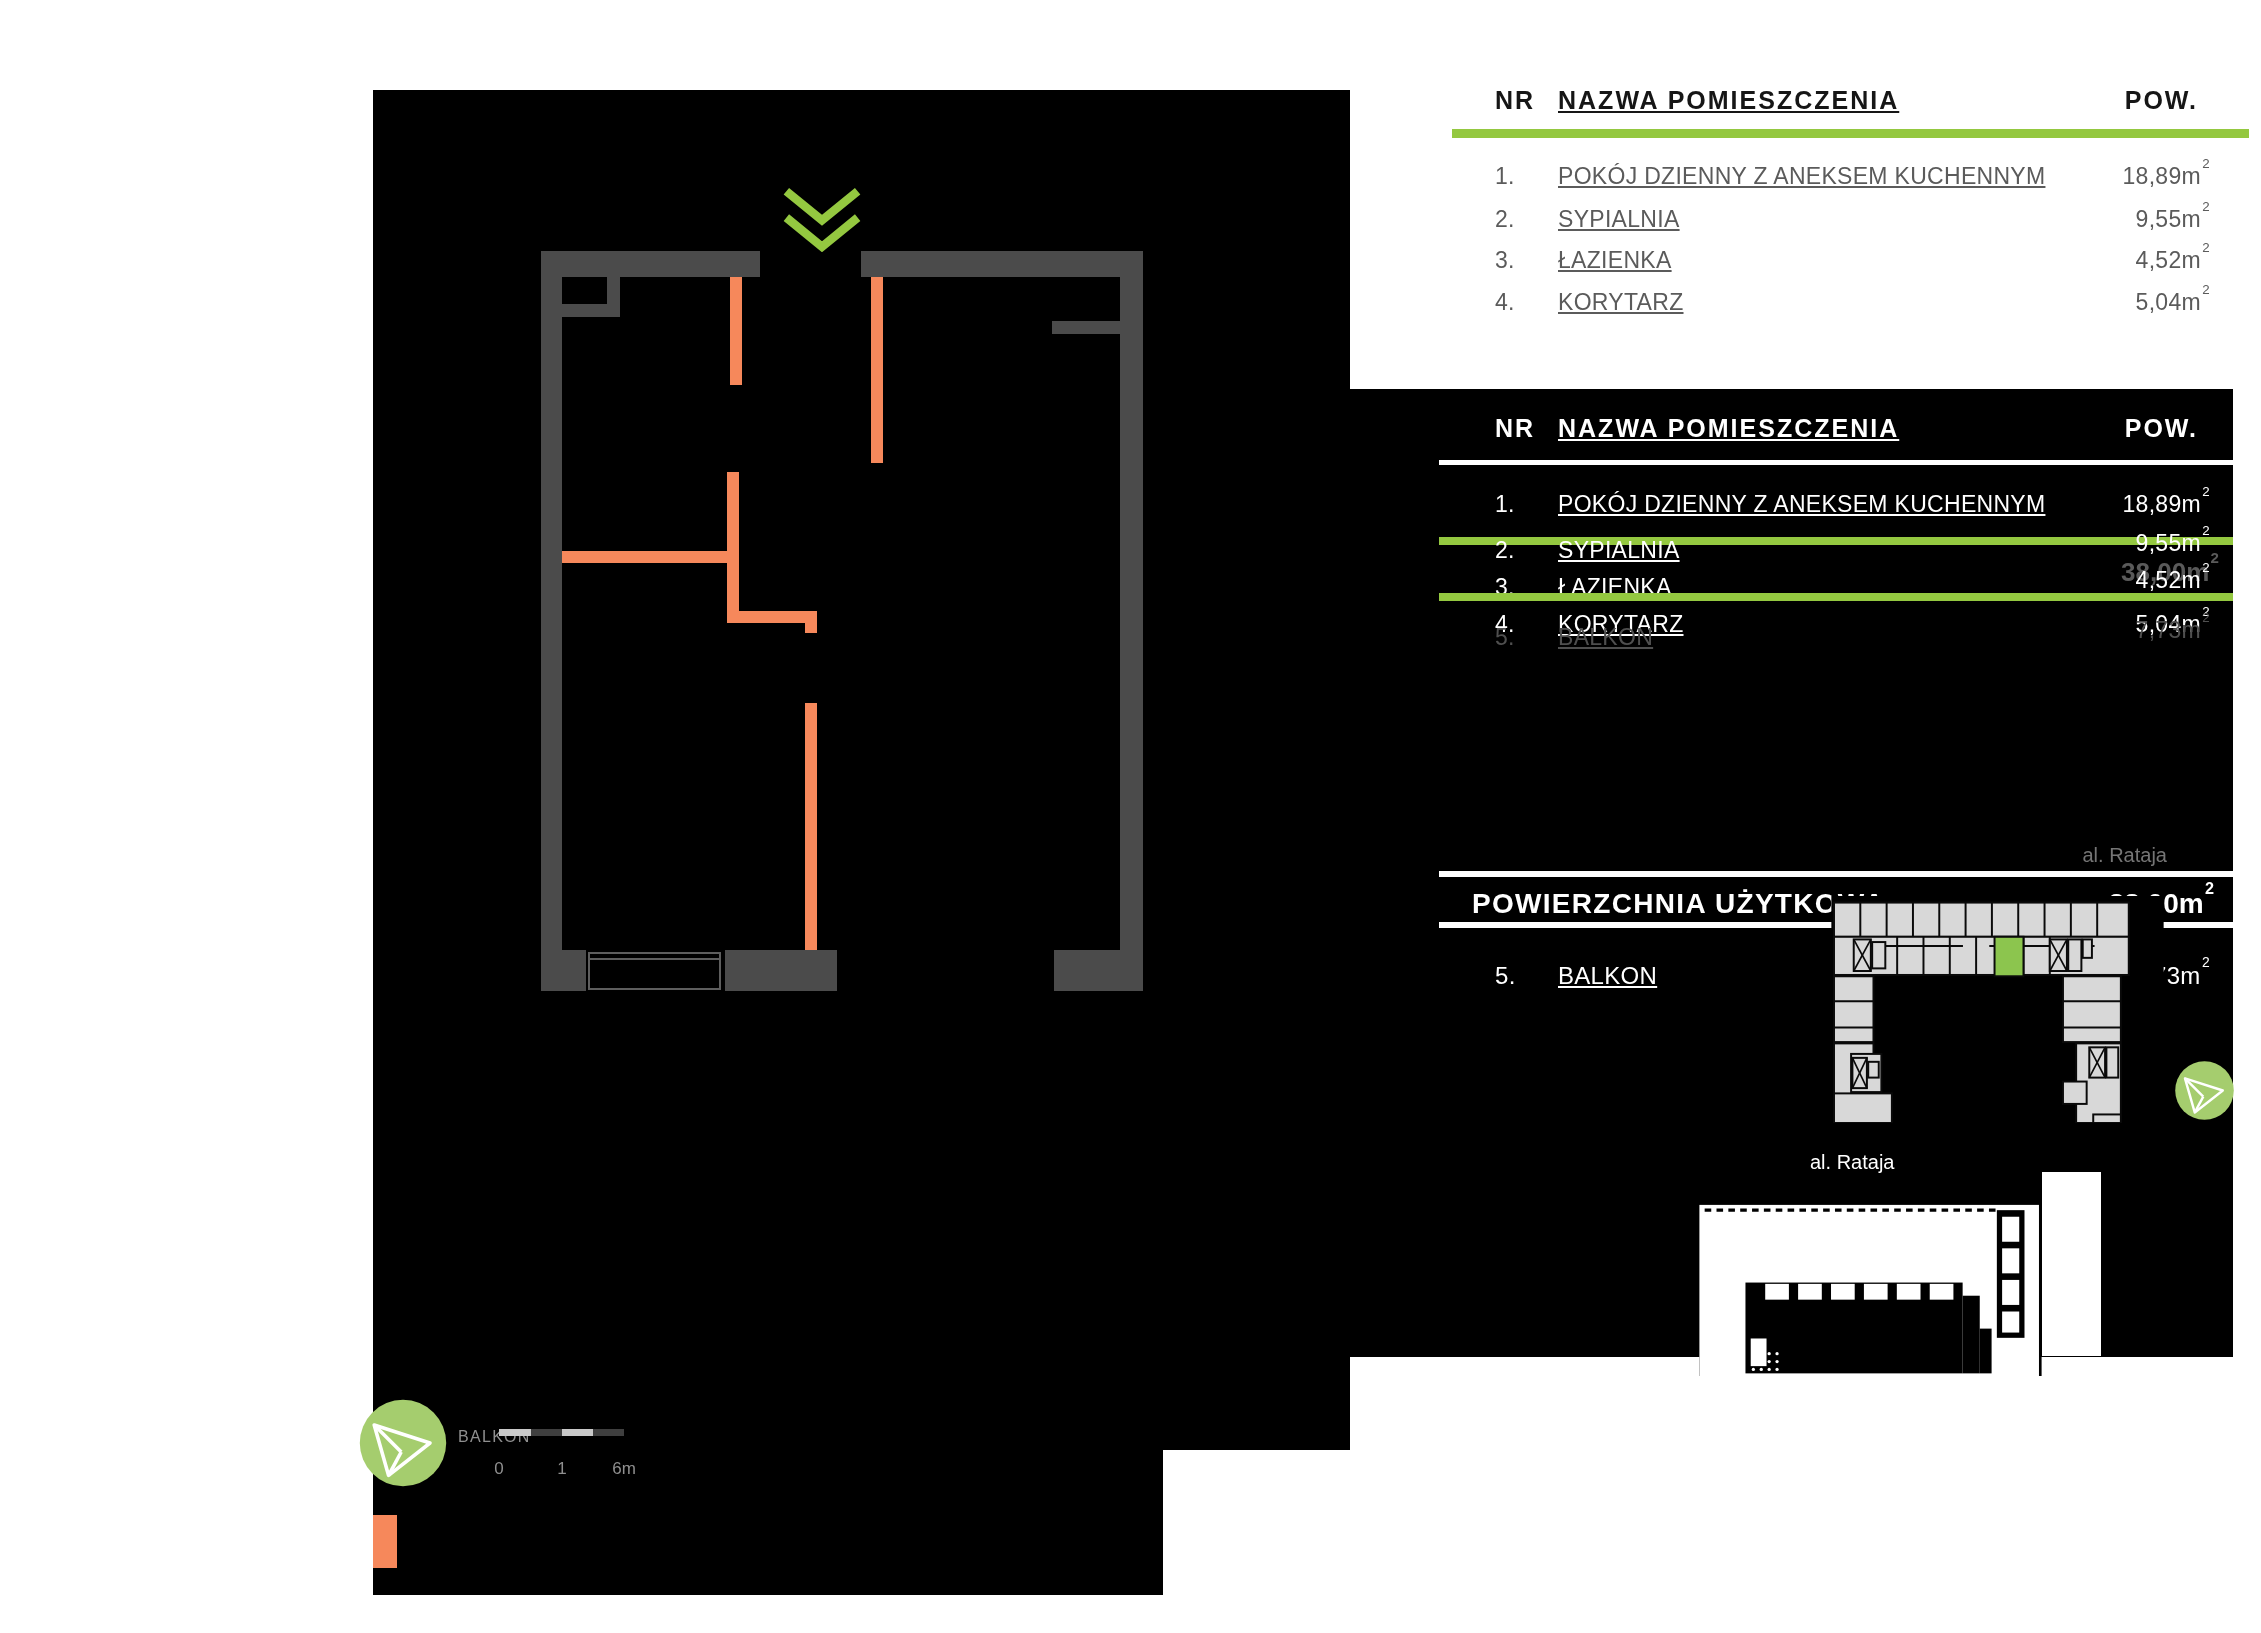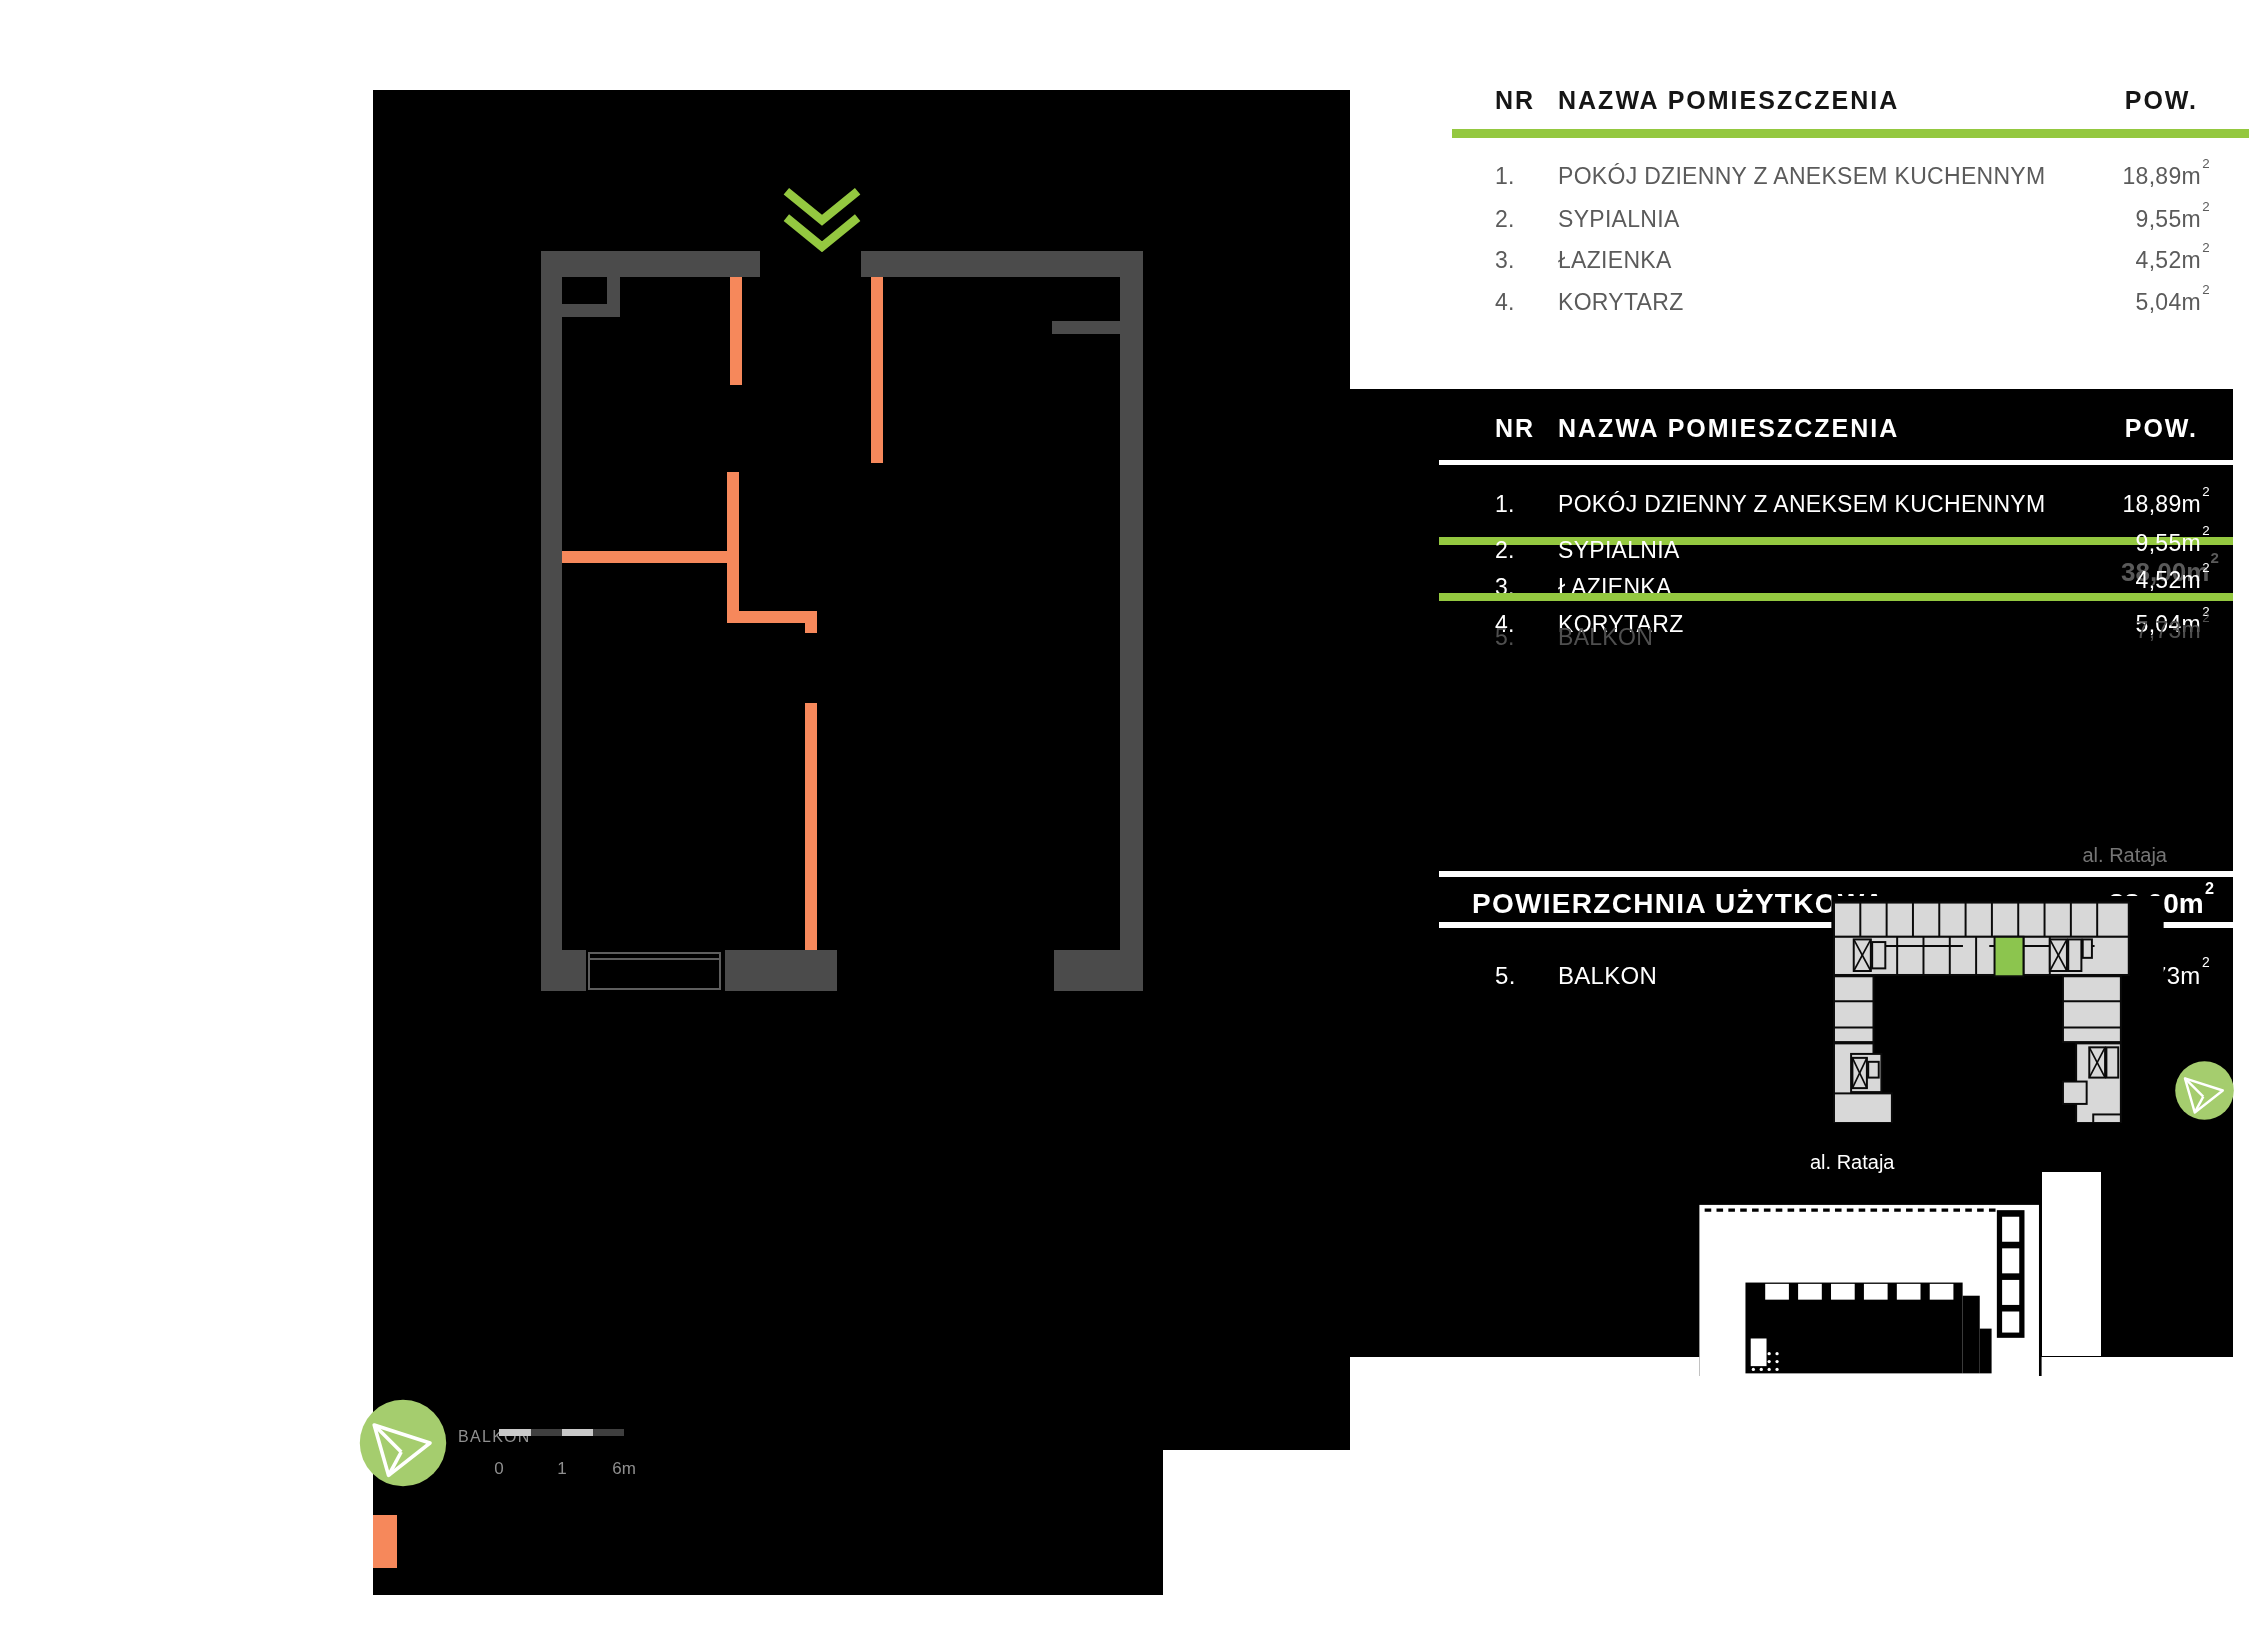--- a/index.html
+++ b/index.html
@@ -6,21 +6,21 @@
   #page{position:relative;width:2261px;height:1634px;background:#fff;overflow:hidden;
         font-family:"Liberation Sans", sans-serif;}
   .abs{position:absolute;}
   .blk{position:absolute;background:#000;}
   .wall{position:absolute;background:#4b4b4b;}
   .owall{position:absolute;background:#f6885b;}
   .gline{position:absolute;background:#94c840;}
   .wline{position:absolute;background:#ffffff;}
   .row{position:absolute;height:30px;}
   .c-nr{position:absolute;left:0;}
-  .c-name{position:absolute;left:63px;white-space:nowrap;}
+  .c-name{position:absolute;left:63px;white-space:nowrap;text-decoration:underline;}
   .c-val{position:absolute;right:0;white-space:nowrap;}
   .t1-head{color:#161616;font-weight:bold;font-size:25px;letter-spacing:2px;}
   .t1-row{color:#5b5b5b;font-size:23px;letter-spacing:0.3px;}
   .t2-head{color:#ffffff;font-weight:bold;font-size:25px;letter-spacing:2px;}
   .t2-row{color:#ffffff;font-size:23px;letter-spacing:0.3px;}
   .ghost{color:#4f4f4f;}
   .ghost-total{color:#5a5a5a;font-weight:bold;font-size:26px;}
   .sum-head{color:#fff;font-weight:bold;font-size:28px;letter-spacing:1.3px;white-space:nowrap;}
   .sum-val{color:#fff;font-weight:bold;font-size:28px;}
   sup.sq{font-size:58%;position:relative;top:-.55em;margin-left:1.3px;}

